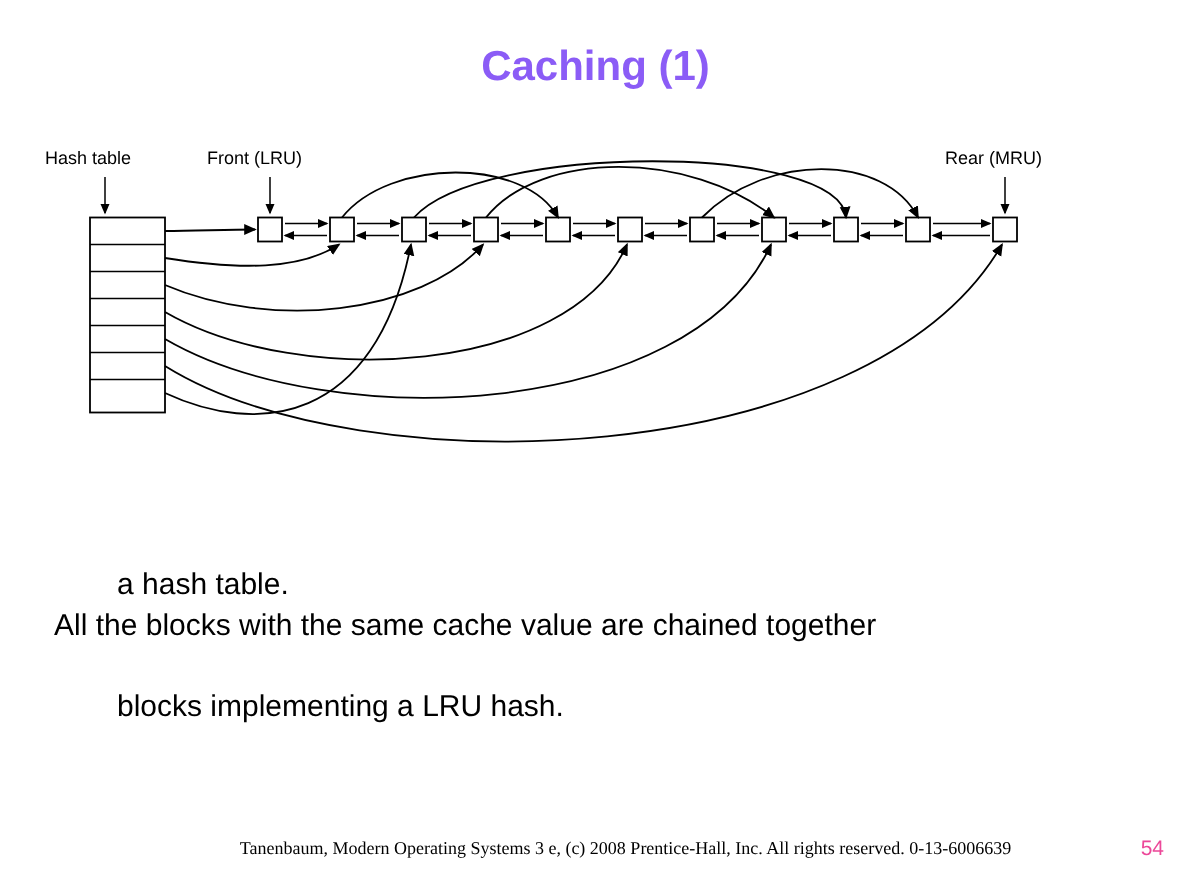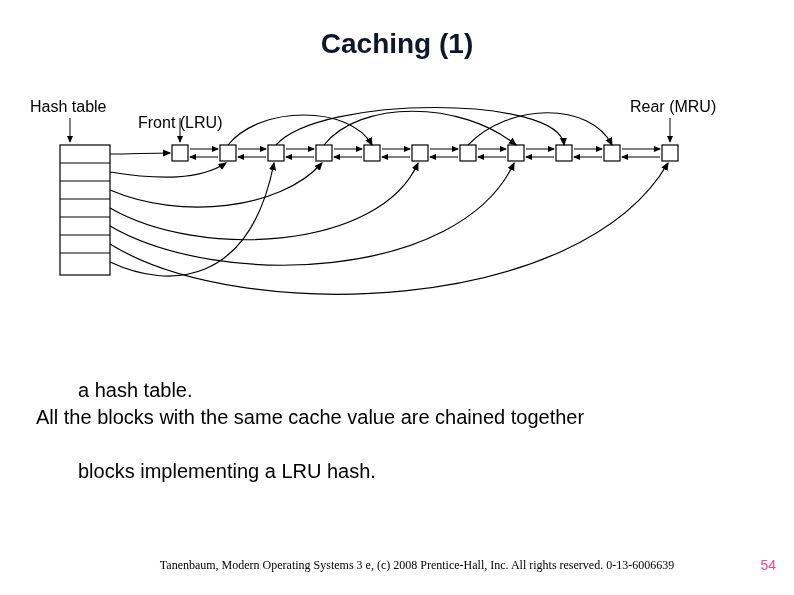--- a/index.html
+++ b/index.html
@@ -6,21 +6,21 @@
   body {
     width: 794px;
     height: 595px;
     font-family: Arial, Helvetica, sans-serif;
     background: #fff;
     position: relative;
     overflow: hidden;
   }
   .title {
     text-align: center;
-    color: #0f172a;
+    color: #8b5cf6;
     font-size: 28px;
     font-weight: bold;
     padding-top: 28px;
   }
   .diagram {
     position: absolute;
     left: 20px;
     top: 90px;
     width: 754px;
     height: 250px;
@@ -49,34 +49,34 @@
   }
   .page-num {
     position: absolute;
     right: 18px;
     bottom: 22px;
     font-size: 14px;
     color: #ec4899;
   }
   .dlabel {
     position: absolute;
-    font-size: 16px;
+    font-size: 12px;
     color: #000;
     white-space: nowrap;
   }
 </style>
 </head>
 <body>
 
 <h1 class="title">Caching (1)</h1>
 
 <div class="diagram">
   
   <div class="dlabel" style="left:10px; top:8px;">Hash table</div>
-  <div class="dlabel" style="left:118px; top:8px;margin-top:16px;">Front (LRU)</div>
+  <div class="dlabel" style="left:118px; top:8px;">Front (LRU)</div>
   <div class="dlabel" style="left:610px; top:8px;">Rear (MRU)</div>
 
   <svg width="754" height="250">
     <defs>
       <marker id="ah" markerWidth="8" markerHeight="8" refX="6" refY="3" orient="auto">
         <path d="M0,0 L7,3 L0,6 Z" fill="#000"></path>
       </marker>
     </defs>
 
     <g>

